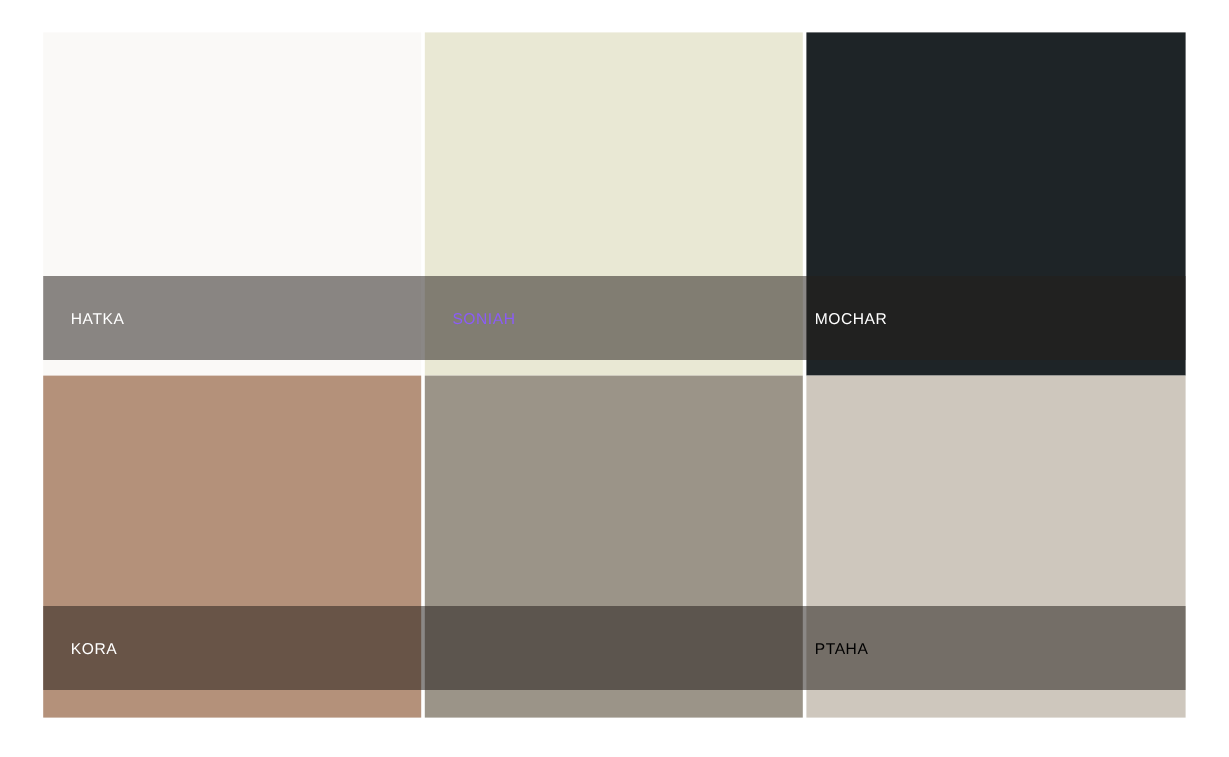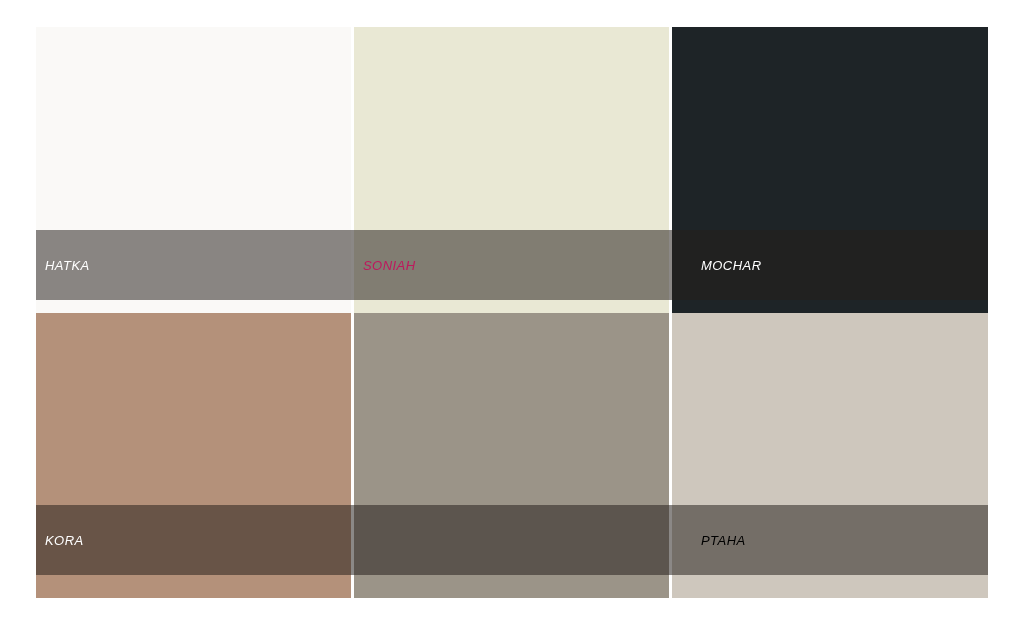--- a/index.html
+++ b/index.html
@@ -76,29 +76,28 @@
     position: absolute;
     height: 70px;
     display: flex;
     align-items: center;
     color: #ffffff;
     font-size: 13px;
     font-weight: 400;
     letter-spacing: 0.45px;
     text-transform: uppercase;
     white-space: nowrap;
-    padding-left: 9px;
+    padding-left: 23px;
     box-sizing: border-box;
-    font-style: italic;
   }
   .swatch-label.lbl-top    { top: 203px; }
   .swatch-label.lbl-bottom { top: 478px; border-radius: 25px; }
   .swatch-label.col-1 { left: 0px;   width: 315px; }
   .swatch-label.col-2 { left: 318px; width: 315px; }
-  .swatch-label.col-3 { left: 656px; width: 316px; }
+  .swatch-label.col-3 { left: 620px; width: 316px; }
 </style>
 </head>
 <body style="background-color: rgb(255, 255, 255);">
 
 <div id="palette-board" style="background-color: rgb(255, 255, 255);">
   <div class="swatch-grid">
 
     <div class="swatch-row row-top">
       <div class="swatch-cell col-1">
         <div class="swatch-color" style="background-color: rgb(250, 249, 247);"></div>
@@ -120,20 +119,20 @@
       </div>
       <div class="swatch-cell col-3">
         <div class="swatch-color" style="background-color: rgb(206, 199, 189);"></div>
       </div>
     </div>
 
     <div class="label-band band-top" style="background-color: rgba(36, 31, 26, 0.53);"></div>
     <div class="label-band band-bottom" style="background-color: rgba(36, 31, 26, 0.53);"></div>
 
     <div class="swatch-label lbl-top col-1" style="color: rgb(255, 255, 255);">HATKA</div>
-    <div class="swatch-label lbl-top col-2" style="color: #be185d;">SONIAH</div>
+    <div class="swatch-label lbl-top col-2" style="color: #8b5cf6;">SONIAH</div>
     <div class="swatch-label lbl-top col-3" style="color: rgb(255, 255, 255);">MOCHAR</div>
 
     <div class="swatch-label lbl-bottom col-1" style="color: rgb(255, 255, 255);">KORA</div>
     <div class="swatch-label lbl-bottom col-3" style="color: #000000;">PTAHA</div>
 
   </div>
 </div>
 
 </body></html>

